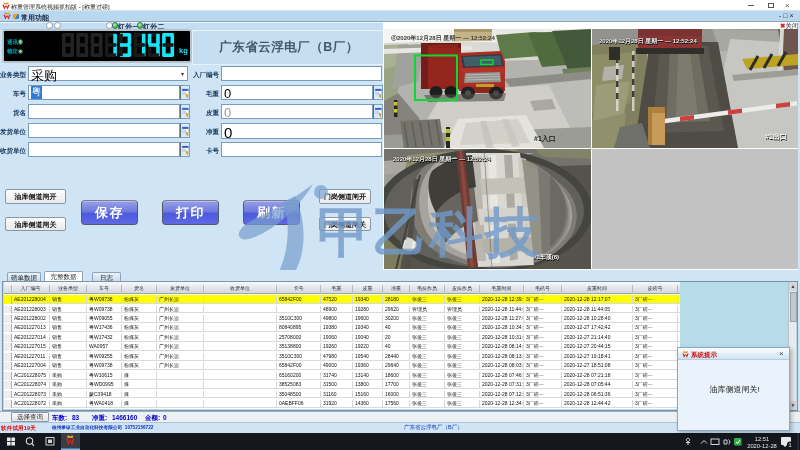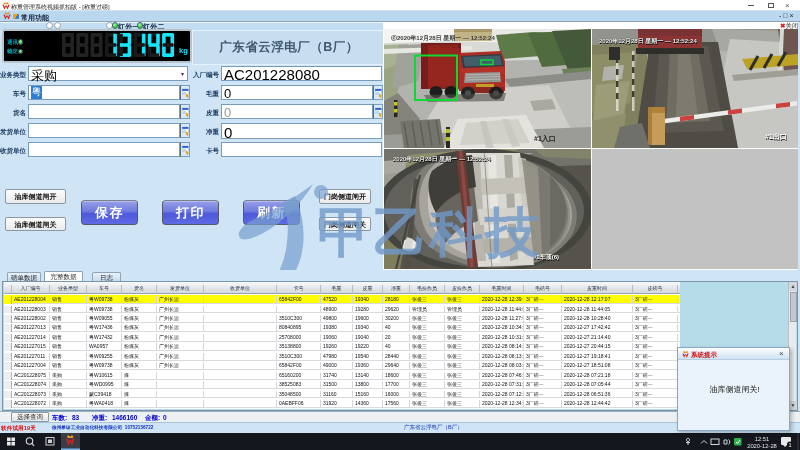--- a/index.html
+++ b/index.html
@@ -197,21 +197,20 @@
       <svg width="9" height="13" viewBox="0 0 9 13" style="position:absolute;left:0;top:0;">
         <rect x="1.2" y="3" width="6.2" height="5.6" fill="#ffffff" stroke="#9ab4cc" stroke-width="0.5"></rect>
         <rect x="1.2" y="3" width="6.2" height="1.9" fill="#2f62d8"></rect>
         <rect x="2" y="5.6" width="3" height="2.4" fill="#bcd8f0"></rect>
         <path d="M5.2,7.2 L8.2,10.2 L6.8,10.4 L7.4,12 L6.4,12.2 L5.8,10.6 L4.8,11.4 Z" fill="#e8a020"></path>
       </svg>
     </div>
 
   <div class="abs flab" style="right:581px;top:71px;">入厂编号</div>
   <div class="abs inp" style="left:221px;top:65.5px;width:161px;height:15.5px;"></div>
-  <div class="abs" style="left:224px;top:66px;font-size:15px;color:#000;">AC201228080</div>
 
   <div class="abs flab" style="right:581px;top:89.5px;">毛重</div>
   <div class="abs inp" style="left:221px;top:84.5px;width:152px;height:15.5px;"></div>
   <div class="abs bigtxt" style="left:224px;top:86px;">0</div>
   <div class="abs mag" style="left:373px;top:84.5px;">
       <svg width="9" height="13" viewBox="0 0 9 13" style="position:absolute;left:0;top:0;">
         <rect x="1.2" y="3" width="6.2" height="5.6" fill="#ffffff" stroke="#9ab4cc" stroke-width="0.5"></rect>
         <rect x="1.2" y="3" width="6.2" height="1.9" fill="#2f62d8"></rect>
         <rect x="2" y="5.6" width="3" height="2.4" fill="#bcd8f0"></rect>
         <path d="M5.2,7.2 L8.2,10.2 L6.8,10.4 L7.4,12 L6.4,12.2 L5.8,10.6 L4.8,11.4 Z" fill="#e8a020"></path>

